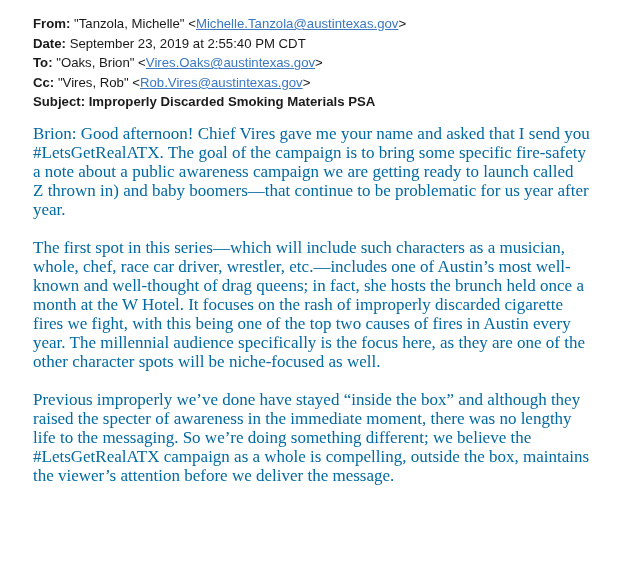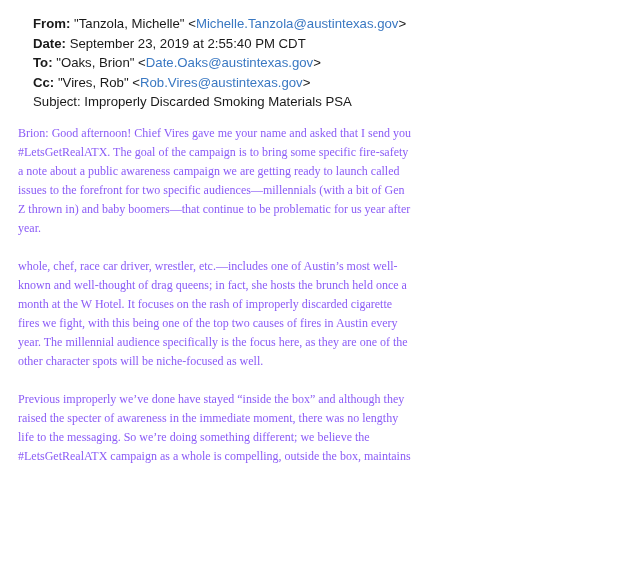--- a/index.html
+++ b/index.html
@@ -25,69 +25,71 @@
     }
     .header .row {
       white-space: nowrap;
     }
     .header .label {
       font-weight: bold;
       margin-top: 28px;
     }
     .header a {
       color: #3a78c2;
+      text-decoration: underline;
     }
     .header .subject {
-      font-weight: normal;
+      font-weight: bold;
     }
     .body {
       position: absolute;
-      left: 18px;
+      left: 33px;
       top: 124px;
       width: 580px;
       font-family: "Liberation Serif", "DejaVu Serif", serif;
-      font-size: 12px;
+      font-size: 17px;
       line-height: 19px;
-      color: #8b5cf6;
+      color: #0369a1;
     }
     .body p {
       margin: 0 0 19px 0;
     }
     .body .line {
       display: block;
       white-space: nowrap;
     }
   </style>
 </head>
 <body>
 
 <div class="header">
   <div class="row"><span class="label">From:</span><span> "Tanzola, Michelle" &lt;</span><a>Michelle.Tanzola@austintexas.gov</a><span>&gt;</span></div>
   <div class="row"><span class="label">Date:</span><span> September 23, 2019 at 2:55:40 PM CDT</span></div>
-  <div class="row"><span class="label">To:</span><span> "Oaks, Brion" &lt;</span><a>Date.Oaks@austintexas.gov</a><span>&gt;</span></div>
+  <div class="row"><span class="label">To:</span><span> "Oaks, Brion" &lt;</span><a>Vires.Oaks@austintexas.gov</a><span>&gt;</span></div>
   <div class="row"><span class="label">Cc:</span><span> "Vires, Rob" &lt;</span><a>Rob.Vires@austintexas.gov</a><span>&gt;</span></div>
   <div class="row subject"><span>Subject:</span><span> Improperly Discarded Smoking Materials PSA</span></div>
 </div>
 
 <div class="body">
   <p>
     <span class="line">Brion: Good afternoon! Chief Vires gave me your name and asked that I send you</span>
     <span class="line">#LetsGetRealATX. The goal of the campaign is to bring some specific fire-safety</span>
     <span class="line">a note about a public awareness campaign we are getting ready to launch called</span>
-    <span class="line">issues to the forefront for two specific audiences—millennials (with a bit of Gen</span>
     <span class="line">Z thrown in) and baby boomers—that continue to be problematic for us year after</span>
     <span class="line">year.</span>
   </p>
   <p>
+    <span class="line">The first spot in this series—which will include such characters as a musician,</span>
     <span class="line">whole, chef, race car driver, wrestler, etc.—includes one of Austin’s most well-</span>
     <span class="line">known and well-thought of drag queens; in fact, she hosts the brunch held once a</span>
     <span class="line">month at the W Hotel. It focuses on the rash of improperly discarded cigarette</span>
     <span class="line">fires we fight, with this being one of the top two causes of fires in Austin every</span>
     <span class="line">year. The millennial audience specifically is the focus here, as they are one of the</span>
     <span class="line">other character spots will be niche-focused as well.</span>
   </p>
   <p>
     <span class="line">Previous improperly we’ve done have stayed “inside the box” and although they</span>
     <span class="line">raised the specter of awareness in the immediate moment, there was no lengthy</span>
     <span class="line">life to the messaging. So we’re doing something different; we believe the</span>
     <span class="line">#LetsGetRealATX campaign as a whole is compelling, outside the box, maintains</span>
+    <span class="line">the viewer’s attention before we deliver the message.</span>
   </p>
 </div>
 
 </body></html>

